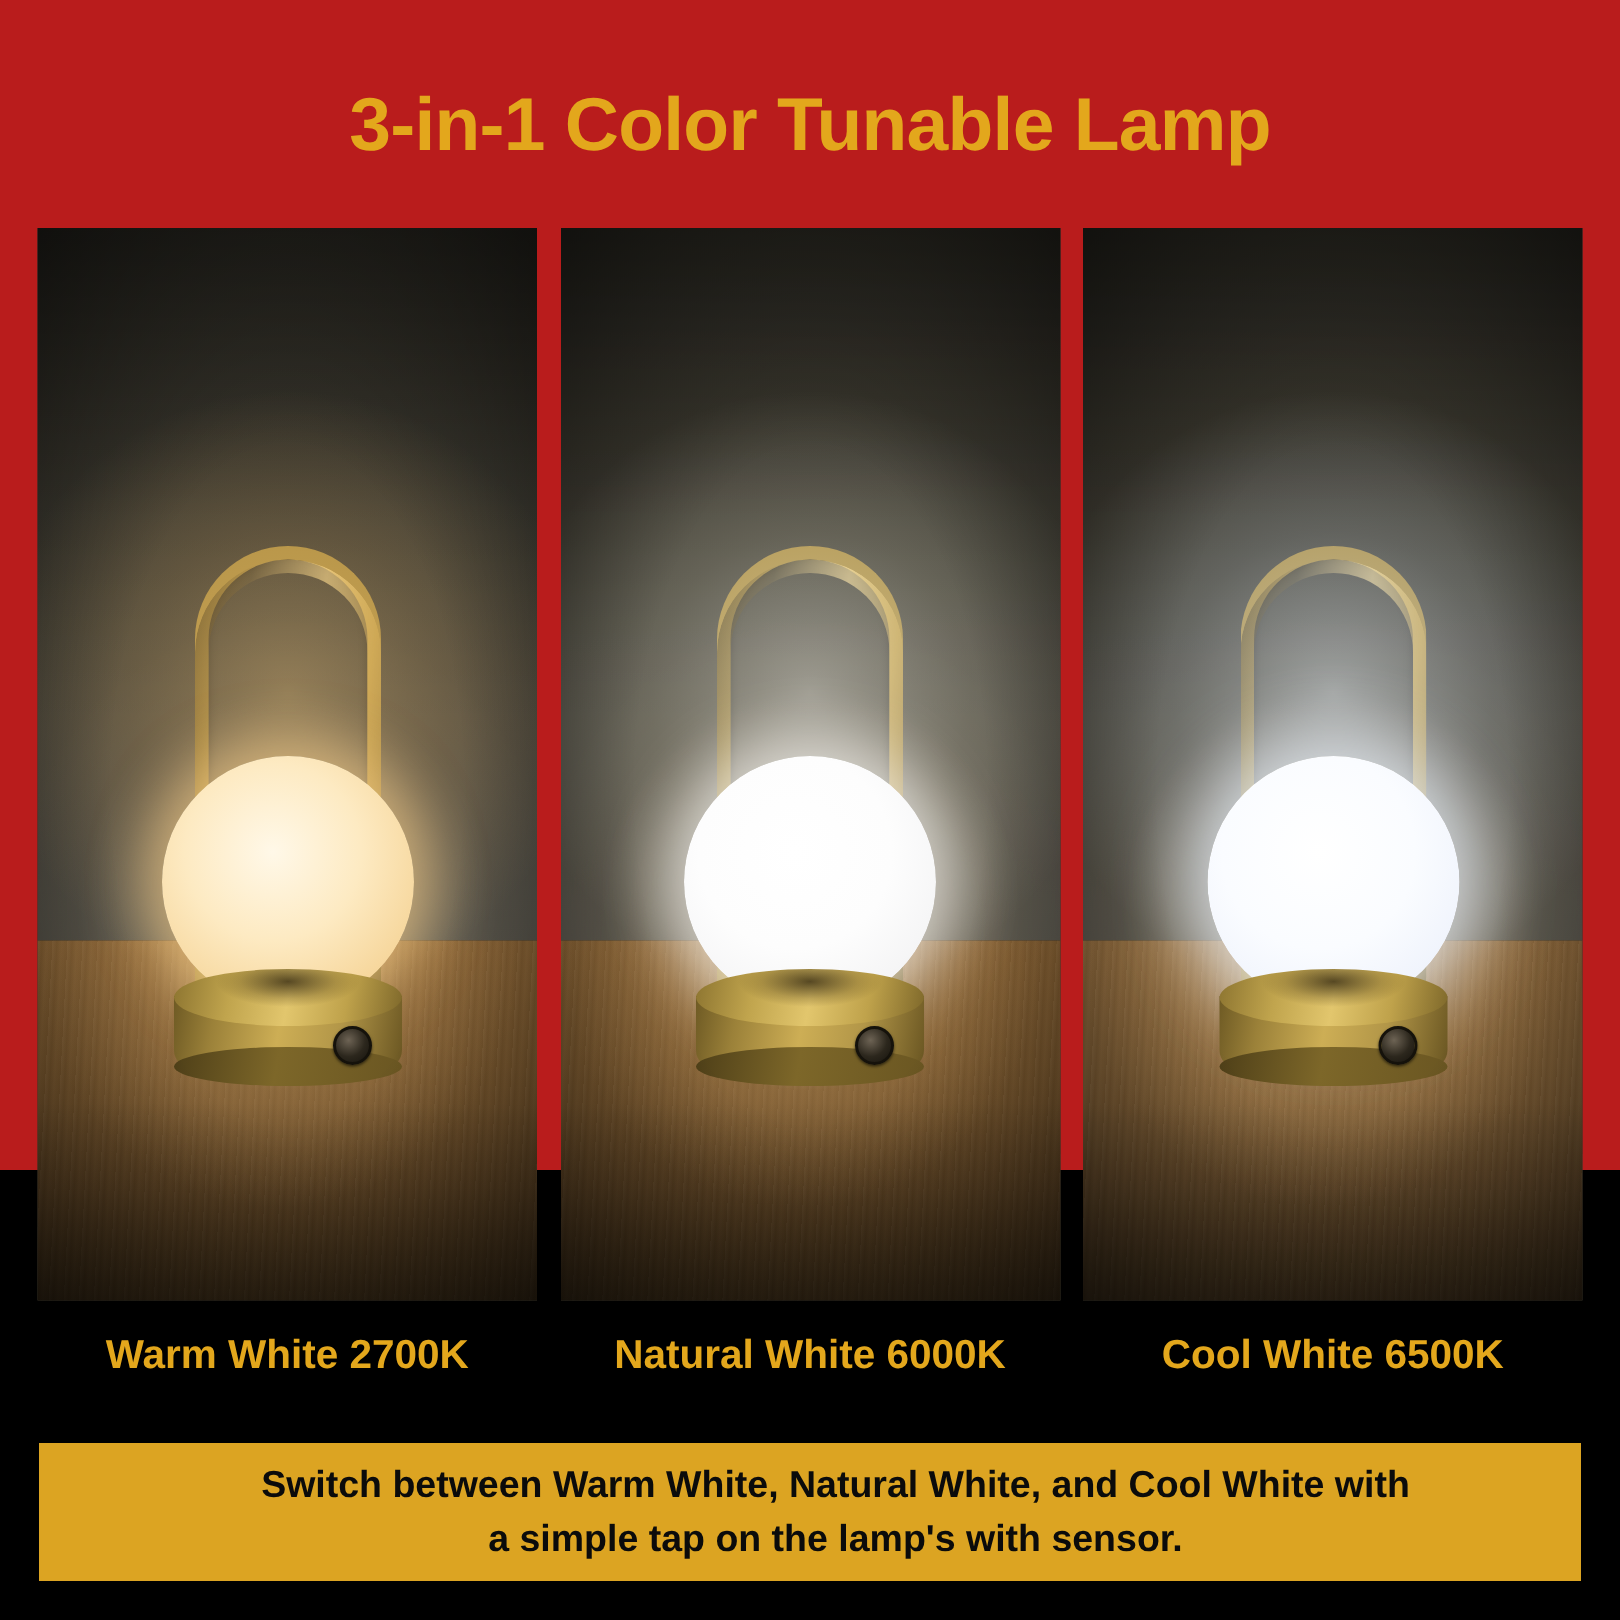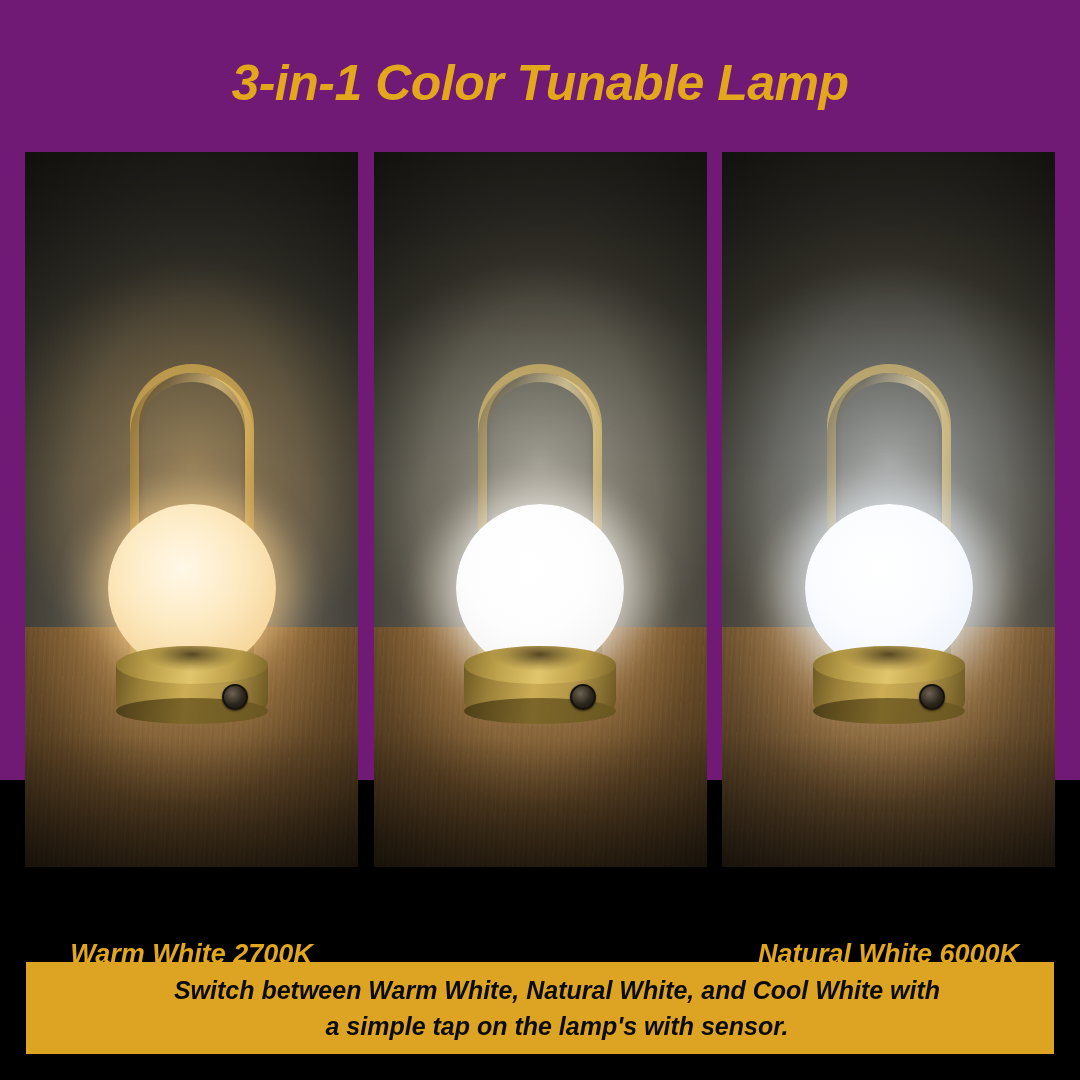--- a/index.html
+++ b/index.html
@@ -9,22 +9,21 @@
     height: 1080px;
     background: #000000;
     font-family: "Liberation Sans", sans-serif;
     overflow: hidden;
   }
 
   #infographic {
     position: relative;
     width: 1080px;
     height: 780px;
-    background: #701a75;
-    font-style: italic;
+    background: #b91c1c;
   }
 
   
   .title {
     position: absolute;
     top: 56px;
     left: 0;
     width: 1080px;
     text-align: center;
     font-size: 50px;
@@ -245,21 +244,21 @@
     background: radial-gradient(circle, rgba(238,246,255,0.50) 0%, rgba(225,238,255,0.20) 36%, rgba(225,238,255,0) 68%);
   }
 
   
   .p-natural .wall, .p-cool .wall { filter: brightness(1.08); }
   .p-cool .floor { filter: brightness(1.06) saturate(0.92); }
 
   
   .captions {
     position: absolute;
-    top: 931px;
+    top: 880px;
     left: 25px;
     width: 1030px;
     height: 46px;
     display: flex;
     justify-content: space-between;
     align-items: flex-end;
   }
   .caption {
     width: 333px;
     text-align: center;
@@ -358,20 +357,21 @@
         </div>
       </div>
       <div class="photo-vignette"></div>
     </div>
 
   </div>
 
   <div class="captions">
     <div class="caption">Warm White 2700K</div>
     <div class="caption">Natural White 6000K</div>
+    <div class="caption">Cool White 6500K</div>
   </div>
 
   <div class="banner">
     <div class="banner-line">Switch between Warm White, Natural White, and Cool White with</div>
     <div class="banner-line">a simple tap on the lamp's with sensor.</div>
   </div>
 
 </div>
 
 </body></html>

